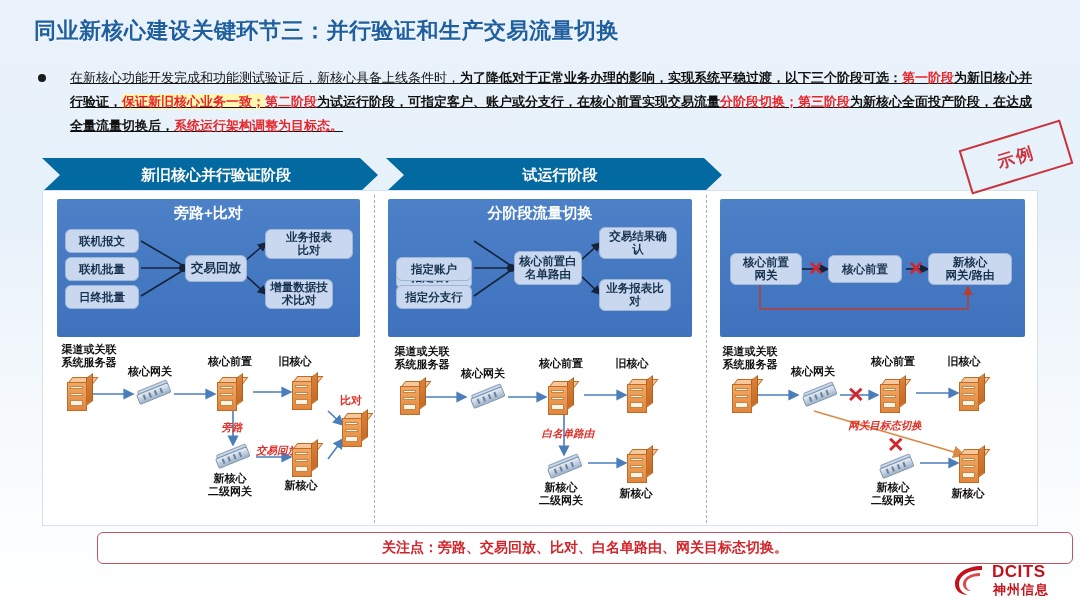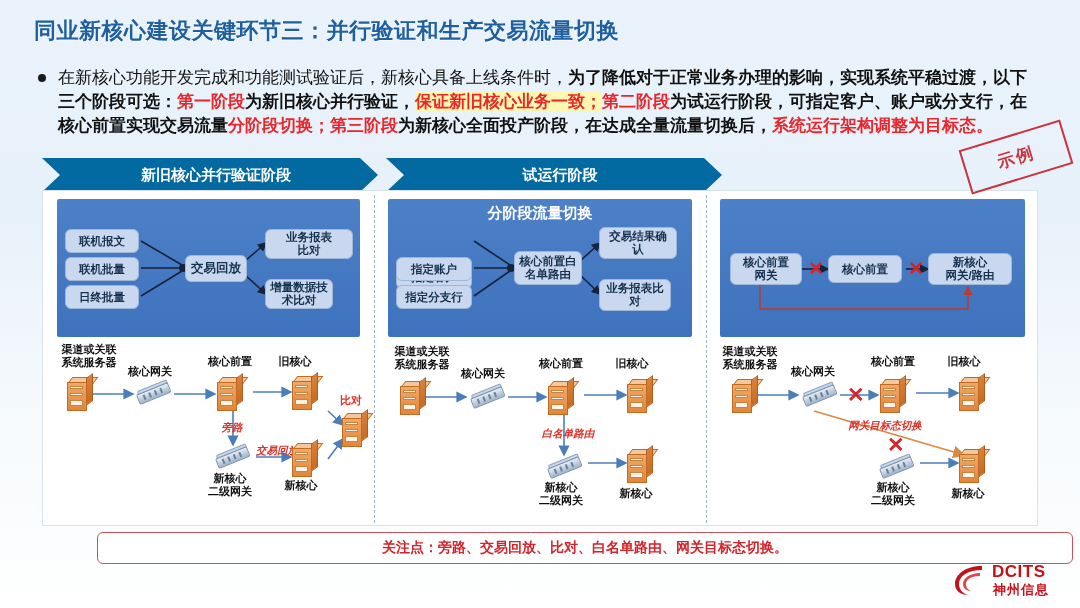--- a/index.html
+++ b/index.html
@@ -17,21 +17,21 @@
     letter-spacing:.5px; white-space:nowrap;
     text-shadow:0 1px 0 rgba(255,255,255,.7);
   }
 
   
   .bullet-wrap { position:absolute; left:38px; top:66px; width:1000px; }
   .bullet-dot {
     position:absolute; left:0; top:8px; width:8px; height:8px;
     border-radius:50%; background:#1a1a1a;
   }
-  .para { margin-left:20px; font-size:17px; line-height:24px; color:#111; }
+  .para { margin-left:32px; font-size:13px; line-height:24px; color:#111;text-decoration:underline; }
   .para .b { font-weight:bold; }
   .para .r { color:#E8262B; font-weight:bold; }
   .para .hl { color:#E8262B; font-weight:bold; background:#FFF7B0; }
 
   
   .chev-row { position:absolute; left:42px; top:158px; width:996px; height:34px; }
   .chev {
     position:absolute; top:0; height:34px;
     background:#0369a1; color:#fff; font-size:15px; font-weight:bold;
     display:flex; align-items:center; justify-content:center;
@@ -176,20 +176,21 @@
 </div>
 
 <div class="stamp">示例</div>
 
 <div class="card">
   <div class="divider d1"></div>
   <div class="divider d2"></div>
 
   <div class="col a">
     <div class="blue">
+      <div class="blue-title">旁路+比对</div>
       <svg class="wires" viewBox="0 0 303 138" preserveAspectRatio="none">
         <path d="M84,42 L125,66" stroke="#16233a" stroke-width="1.6" fill="none"></path>
         <path d="M84,69 L125,69" stroke="#16233a" stroke-width="1.6" fill="none"></path>
         <path d="M84,97 L125,72" stroke="#16233a" stroke-width="1.6" fill="none"></path>
         <circle cx="126" cy="69" r="4" fill="#16233a"></circle>
         <path d="M188,62 L209,44" stroke="#16233a" stroke-width="1.6" fill="none" marker-end="url(#a1)"></path>
         <path d="M188,76 L209,95" stroke="#16233a" stroke-width="1.6" fill="none" marker-end="url(#a1)"></path>
         <defs>
             <marker id="a1" markerWidth="6" markerHeight="6" refX="5" refY="3" orient="auto">
           <path d="M0,0 L6,3 L0,6 z" fill="#16233a"></path>

